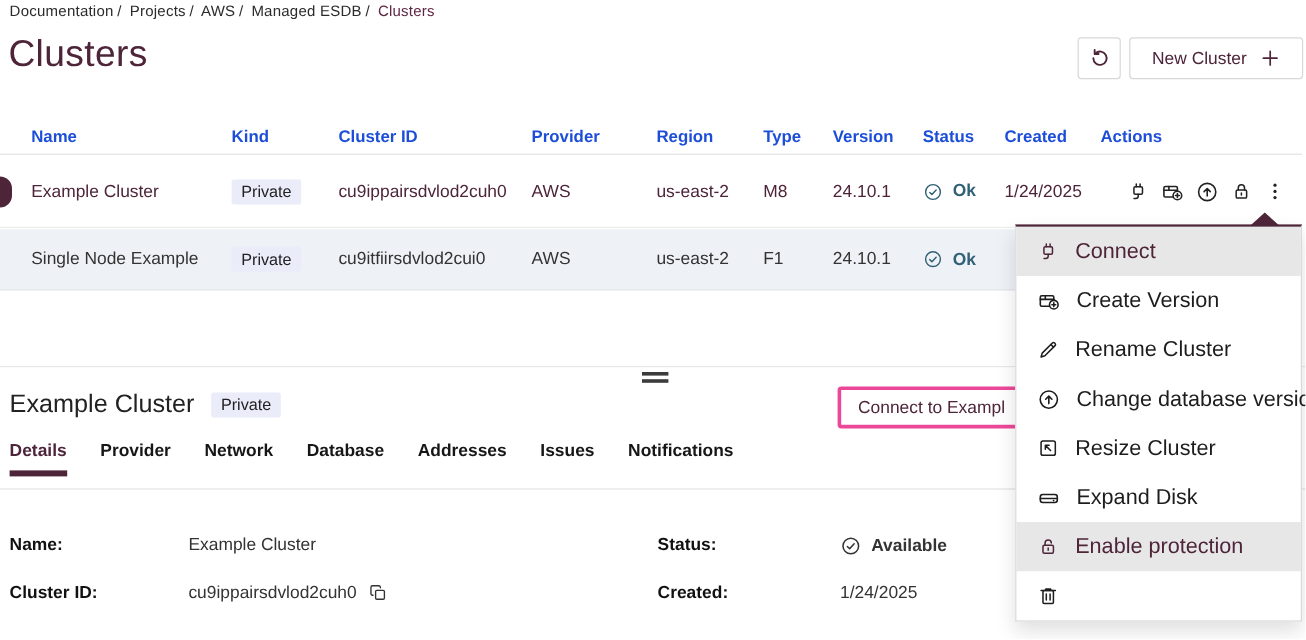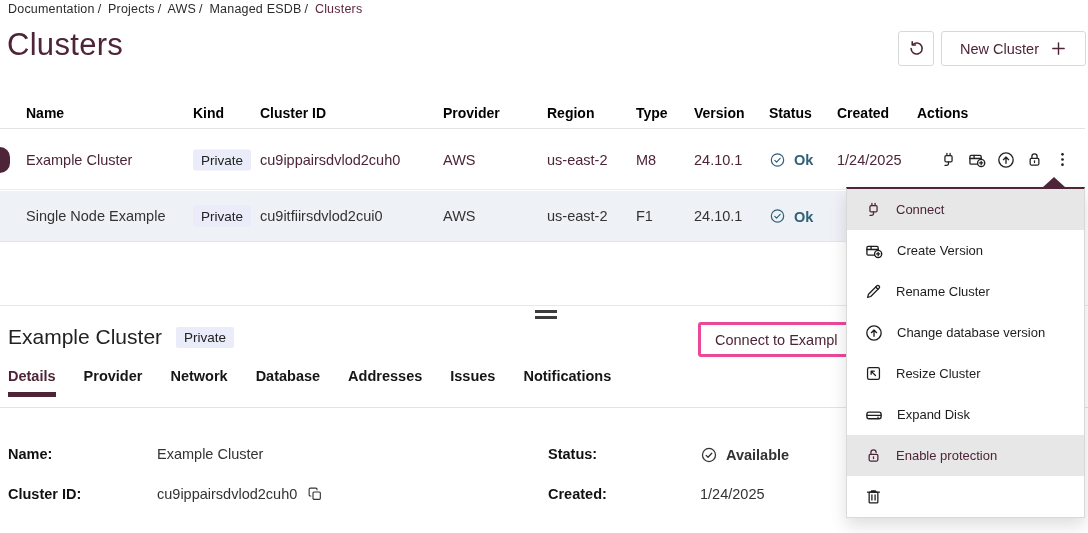--- a/index.html
+++ b/index.html
@@ -19,26 +19,26 @@
   
   .page-title { position:absolute; left:7px; top:27px; font-size:31px; font-weight:400; color:#4d2438; letter-spacing:.3px; }
   .icon-btn { position:absolute; left:898px; top:31px; width:36px; height:35px; background:#fff;
     border:1px solid #d8d8d8; border-radius:3px; display:flex; align-items:center; justify-content:center; color:#4d2438; cursor:pointer; }
   .new-btn { position:absolute; left:941px; top:31px; width:145px; height:35px; background:#fff;
     border:1px solid #d8d8d8; border-radius:3px; display:flex; align-items:center; justify-content:center; gap:11px;
     color:#4d2438; font-size:14.5px; cursor:pointer; white-space:nowrap; }
 
   
   .thead { position:absolute; top:100px; left:0; right:3px; height:29px; border-bottom:1px solid #e3e3e3; }
-  .th { position:absolute; top:5px; font-weight:bold; font-size:14px; color:#000000; }
+  .th { position:absolute; top:5px; font-weight:bold; font-size:14px; color:#1d4ed8; }
   .trow { position:absolute; left:0; right:3px; }
   .row1 { top:130px; height:60px; border-bottom:1px solid #ececec; color:#4d2438; }
   .row2 { top:191px; height:51px; background:#eef1f5; border-bottom:1px solid #e2e6ea; color:#333; }
   .cell { position:absolute; top:50%; transform:translateY(-50%); font-size:14.5px; white-space:nowrap; }
-  .c-name{left:26px} .c-kind{left:193px} .c-cid{left:260px} .c-provider{left:443px}
+  .c-name{left:26px} .c-kind{left:193px} .c-cid{left:282px} .c-provider{left:443px}
   .c-region{left:547px} .c-type{left:636px} .c-version{left:694px} .c-status{left:769px}
   .c-created{left:837px} .c-actions-h{left:917px} .c-actions{left:939px}
   .badge { display:inline-block; background:#eaecf9; color:#222; padding:3px 8px; font-size:13.5px; border-radius:2px; font-weight:400; }
   .status-val { display:flex; align-items:center; gap:8px; color:#316077; font-weight:bold; }
   .sel-indicator { position:absolute; left:0; top:50%; transform:translateY(-50%);
     width:10px; height:26px; background:#4d2438; border-radius:0 13px 13px 0; }
   .actions-strip { display:flex; align-items:center; gap:9px; color:#222; }
   .actions-strip .aicon { cursor:pointer; display:flex; align-items:center; }
 
   
@@ -65,21 +65,21 @@
   .colL-label{ left:8px; } .colL-value{ left:157px; }
   .colR-label{ left:548px; } .colR-value{ left:700px; }
   .copy-ic { margin-left:10px; color:#333; cursor:pointer; display:inline-flex; }
 
   
   .menu-caret { position:absolute; left:1042px; top:177px; width:0; height:0; z-index:6;
     border-left:12px solid transparent; border-right:12px solid transparent; border-bottom:11px solid #4d2438; }
   .menu { position:absolute; left:846px; top:187px; width:239px; background:#fff; z-index:5;
     border:1px solid #d9d9d9; border-top:2px solid #4d2438; box-shadow:0 8px 16px rgba(0,0,0,.13); }
   .menu-item { height:41px; display:flex; align-items:center; gap:13px; padding-left:17px;
-    font-size:13px; color:#1d1d1d; cursor:pointer; white-space:nowrap; }
+    font-size:18px; color:#1d1d1d; cursor:pointer; white-space:nowrap; }
   .menu-item.hl { background:#e7e7e7; color:#4d2438; }
   .menu-item .micon { display:flex; align-items:center; }
 </style>
 </head>
 <body>
 
 <div class="page">
 
   <div class="breadcrumb">
     <span>Documentation</span><span class="sep">/</span>

